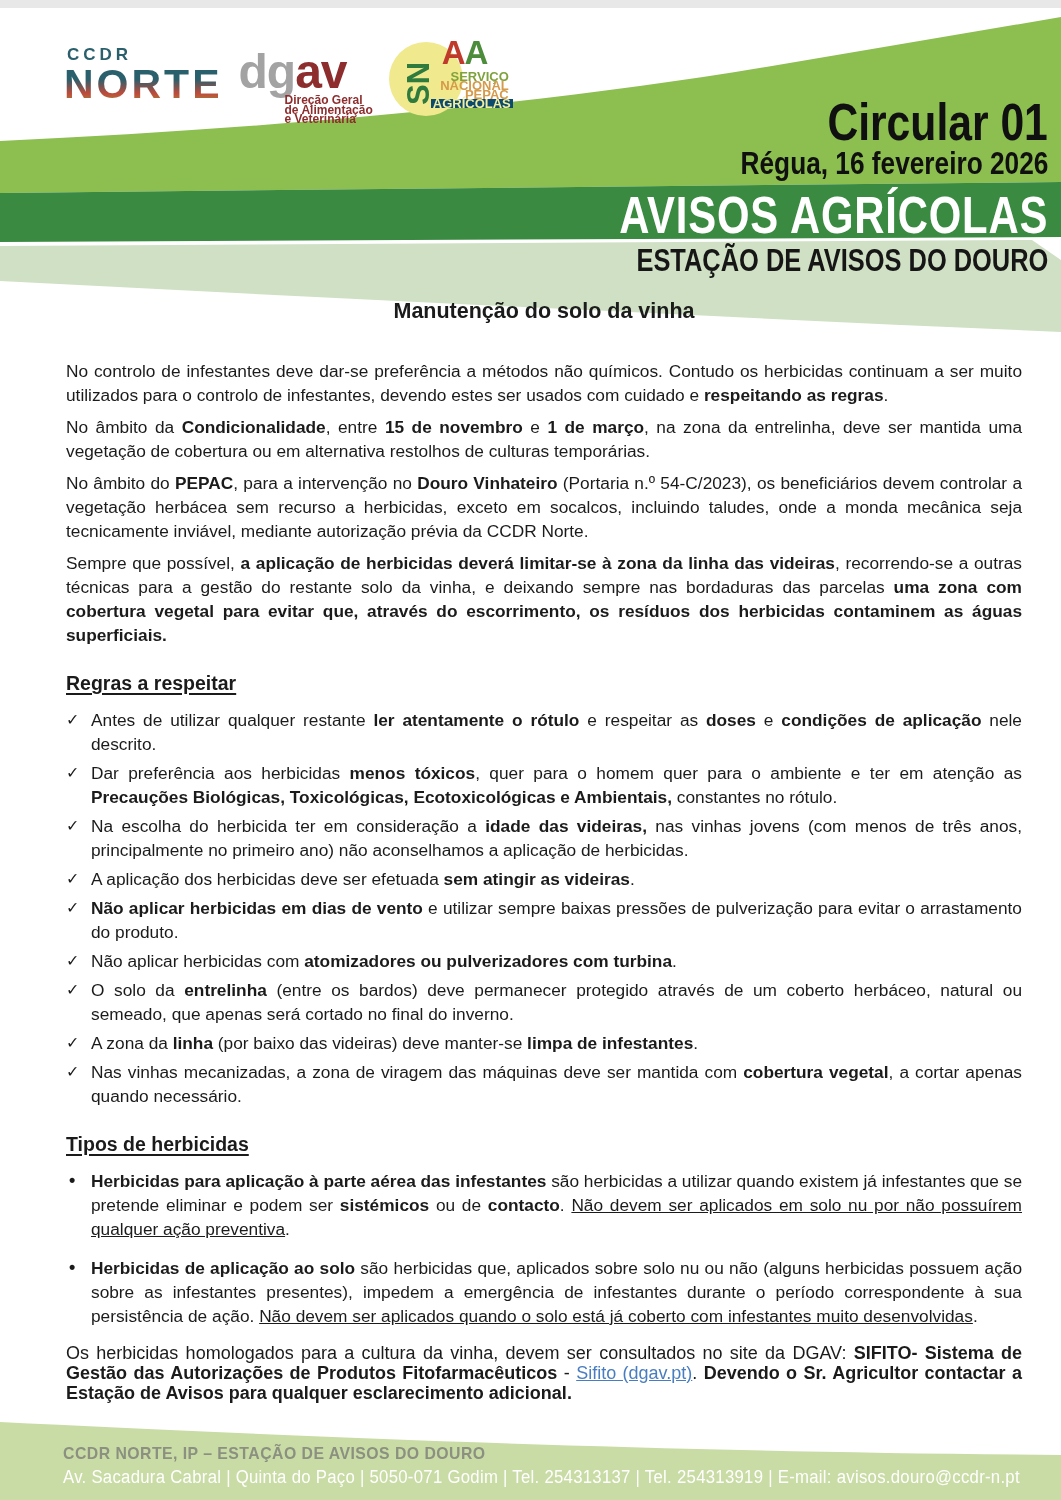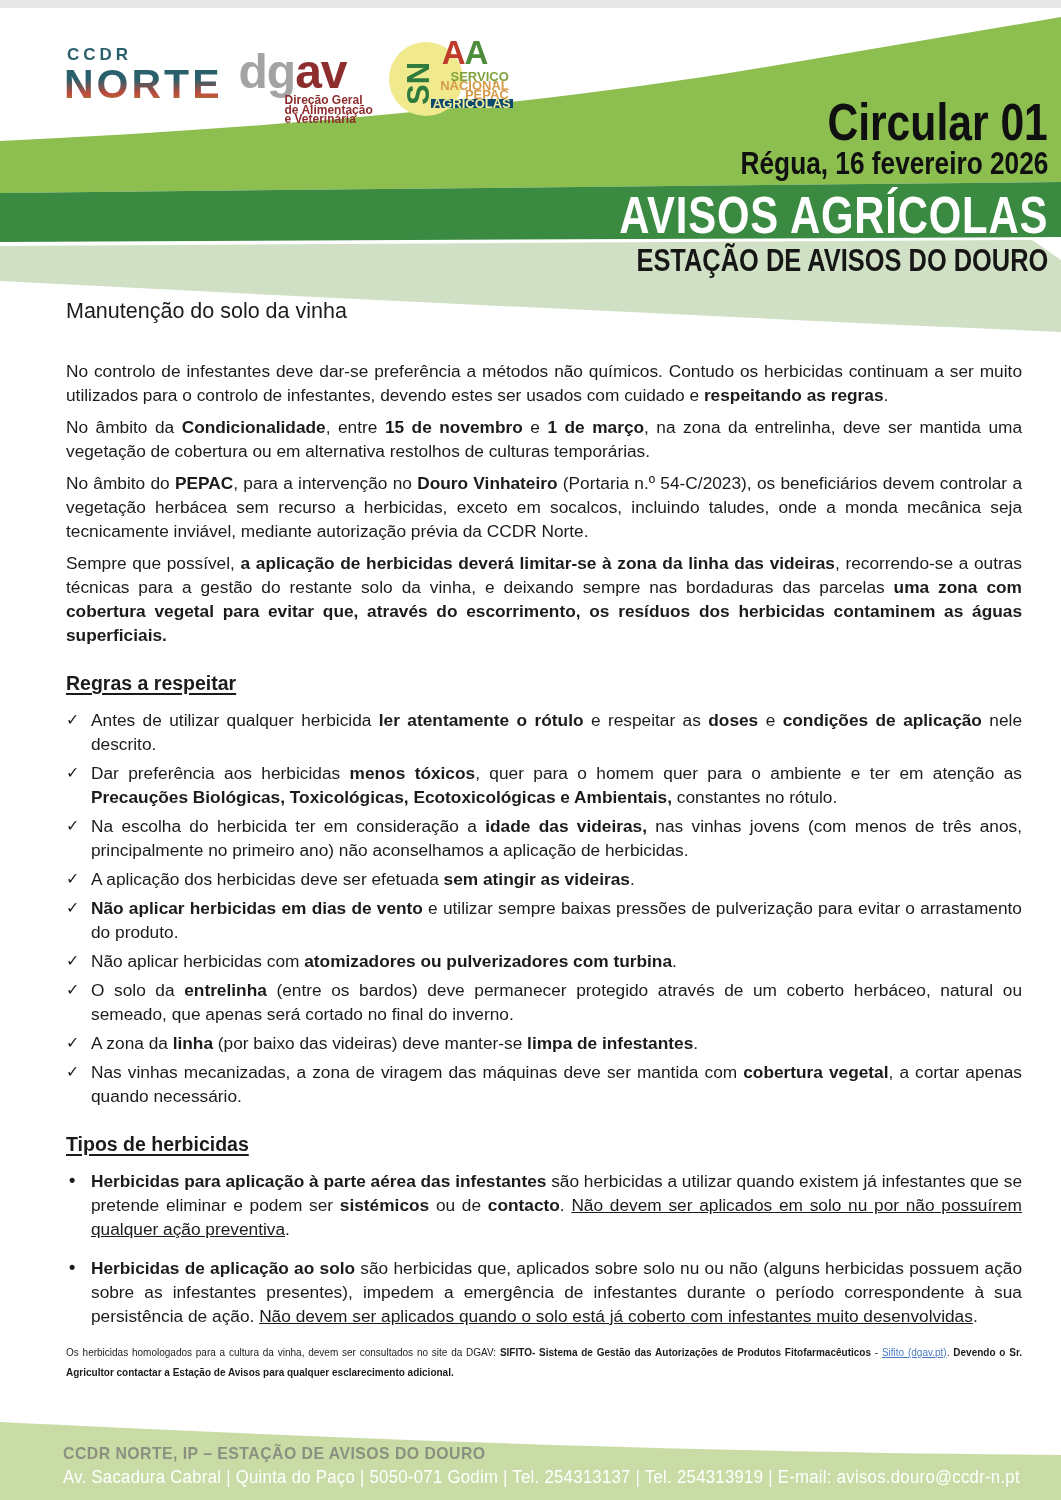--- a/index.html
+++ b/index.html
@@ -42,33 +42,33 @@
   
   .hdr-txt{position:absolute;right:31px;text-align:right;font-weight:bold;line-height:1;
     transform:scaleX(0.82);transform-origin:100% 50%;white-space:nowrap;}
   .hdr-circular{top:88px;font-size:52px;color:#101010;}
   .hdr-date{top:139px;font-size:32px;color:#101010;}
   .hdr-avisos{top:182px;font-size:51px;color:#ffffff;letter-spacing:1px;}
   .hdr-estacao{top:237px;font-size:31px;color:#161616;}
 
   
   .content{position:absolute;left:66px;width:956px;top:291px;font-size:17.3px;line-height:24px;text-align:justify;}
-  .doc-title{font-size:21.5px;font-weight:normal;margin:0 0 36px;text-align:left;}
+  .doc-title{font-size:21.5px;font-weight:bold;margin:0 0 36px;text-align:center;}
   p.body-par{margin:0 0 8px;}
   p.body-par.last{margin-bottom:0;}
   h2.sec{font-size:19.5px;font-weight:bold;margin:24px 0 13px;text-align:left;
     text-decoration:underline;text-decoration-thickness:2px;text-underline-offset:3px;}
   .check-item{position:relative;padding-left:25px;margin-bottom:5px;}
   .check-mark{position:absolute;left:0;top:0;font-size:16px;}
   .bullet-item{position:relative;padding-left:25px;margin-bottom:15px;}
   .bullet-mark{position:absolute;left:3px;top:-1px;font-size:18px;font-weight:bold;}
   .b{font-weight:bold;}
   .u{text-decoration:underline;}
   a.lnk{color:var(--link_blue,#4a7dbf);text-decoration:underline;cursor:pointer;}
-  .footnote{font-size:10px;line-height:20px;margin:10px 0 0;}
+  .footnote{font-size:18px;line-height:20px;margin:10px 0 0;}
 
   
   .footer-text{position:absolute;left:63px;top:1435px;}
   .footer-org{font-weight:bold;font-size:17px;line-height:22px;color:var(--footer_gray,#8b9080);
     transform:scaleX(0.93);transform-origin:0 50%;white-space:nowrap;letter-spacing:0.5px;}
   .footer-addr{font-size:18px;line-height:25px;color:#ffffff;
     transform:scaleX(0.93);transform-origin:0 50%;white-space:nowrap;letter-spacing:0.3px;}
 </style>
 </head>
 <body>
@@ -121,21 +121,21 @@
 
     <p class="body-par"><span>No controlo de infestantes deve dar-se preferência a métodos não químicos. Contudo os herbicidas continuam a ser muito utilizados para o controlo de infestantes, devendo estes ser usados com cuidado e </span><span class="b">respeitando as regras</span><span>.</span></p>
     <p class="body-par"><span>No âmbito da </span><span class="b">Condicionalidade</span><span>, entre </span><span class="b">15 de novembro</span><span> e </span><span class="b">1 de março</span><span>, na zona da entrelinha, deve ser mantida uma vegetação de cobertura ou em alternativa restolhos de culturas temporárias.</span></p>
     <p class="body-par"><span>No âmbito do </span><span class="b">PEPAC</span><span>, para a intervenção no </span><span class="b">Douro Vinhateiro</span><span> (Portaria n.º 54-C/2023), os beneficiários devem controlar a vegetação herbácea sem recurso a herbicidas, exceto em socalcos, incluindo taludes, onde a monda mecânica seja tecnicamente inviável, mediante autorização prévia da CCDR Norte.</span></p>
     <p class="body-par last"><span>Sempre que possível, </span><span class="b">a aplicação de herbicidas deverá limitar-se à zona da linha das videiras</span><span>, recorrendo-se a outras técnicas para a gestão do restante solo da vinha, e deixando sempre nas bordaduras das parcelas </span><span class="b">uma zona com cobertura vegetal para evitar que, através do escorrimento, os resíduos dos herbicidas contaminem as águas superficiais.</span></p>
 
     <h2 class="sec">Regras a respeitar</h2>
 
     <div class="check-item">
       <span class="check-mark">✓</span>
-      <span><span>Antes de utilizar qualquer herbicida </span><span class="b">ler atentamente o rótulo</span><span> e respeitar as </span><span class="b">doses</span><span> e </span><span class="b">condições de aplicação</span><span> nele descrito.</span></span>
+      <span><span>Antes de utilizar qualquer restante </span><span class="b">ler atentamente o rótulo</span><span> e respeitar as </span><span class="b">doses</span><span> e </span><span class="b">condições de aplicação</span><span> nele descrito.</span></span>
     </div>
     <div class="check-item">
       <span class="check-mark">✓</span>
       <span><span>Dar preferência aos herbicidas </span><span class="b">menos tóxicos</span><span>, quer para o homem quer para o ambiente e ter em atenção as </span><span class="b">Precauções Biológicas, Toxicológicas, Ecotoxicológicas e Ambientais,</span><span> constantes no rótulo.</span></span>
     </div>
     <div class="check-item">
       <span class="check-mark">✓</span>
       <span><span>Na escolha do herbicida ter em consideração a </span><span class="b">idade das videiras,</span><span> nas vinhas jovens (com menos de três anos, principalmente no primeiro ano) não aconselhamos a aplicação de herbicidas.</span></span>
     </div>
     <div class="check-item">

